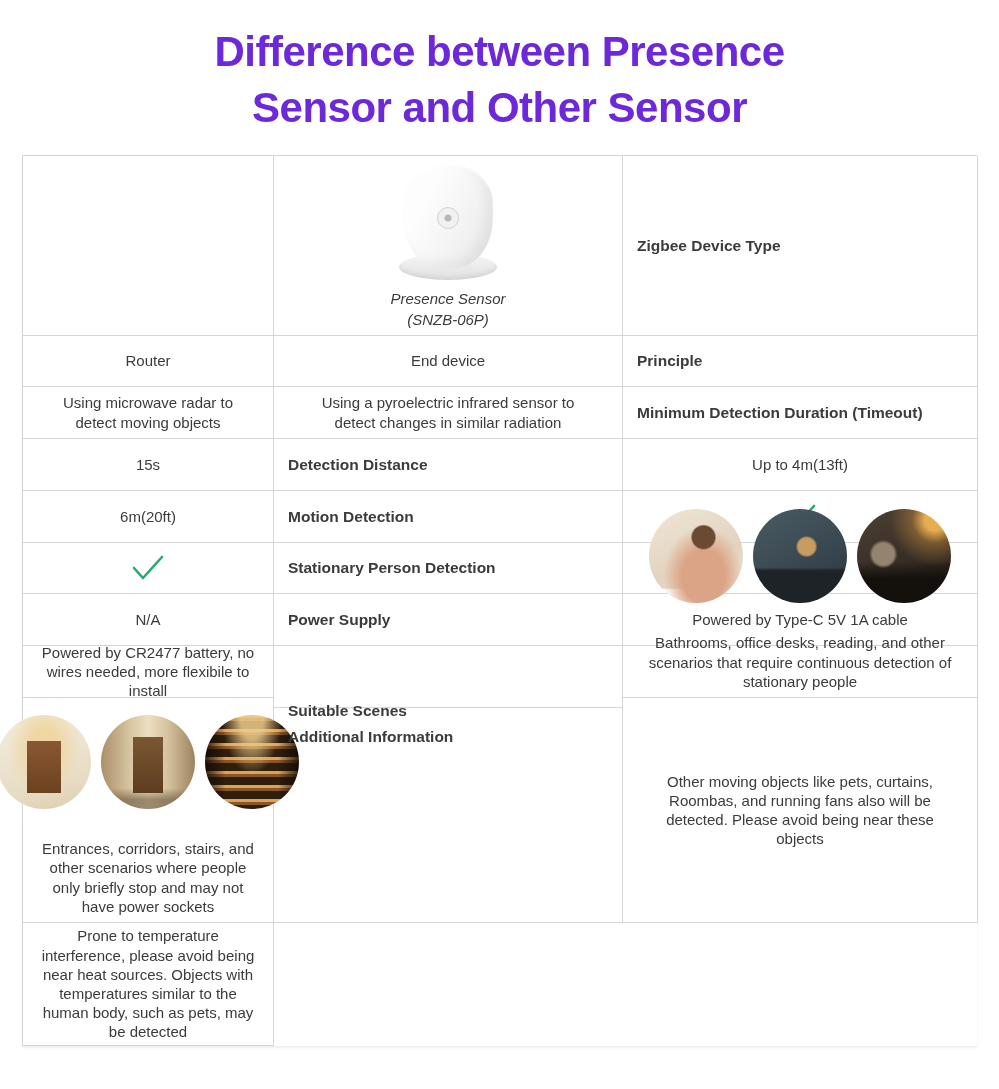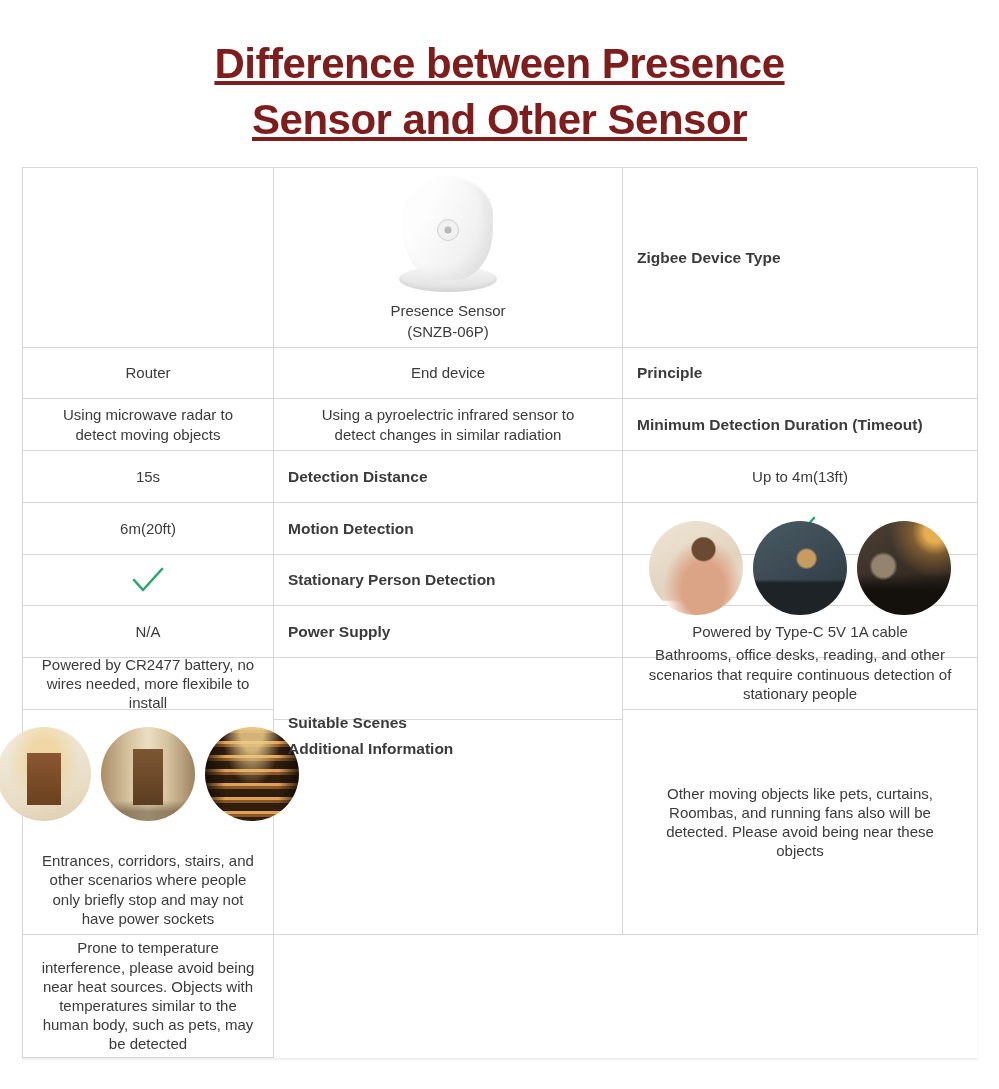--- a/index.html
+++ b/index.html
@@ -1,40 +1,40 @@
 <!DOCTYPE html>
 <html><head>
 <meta charset="utf-8">
 <style>
   * { margin:0; padding:0; box-sizing:border-box; }
   html,body { width:999px; background:#ffffff; font-family:"Liberation Sans", sans-serif; color:#3b3b3b; }
   .page { width:999px; height:1089px; background:#fff; overflow:hidden; }
 
-  .title { margin-top:36px; text-align:center; font-size:42px; line-height:56px;
-           font-weight:700; color:#7f1d1d; letter-spacing:-0.5px;text-decoration:underline; }
+  .title { margin-top:24px; text-align:center; font-size:42px; line-height:56px;
+           font-weight:700; color:#6d28d9; letter-spacing:-0.5px; }
 
   .table { margin:19px auto 0 22px; width:955px;
            display:grid;
            grid-template-columns:251px 349px 355px;
            grid-template-rows:180px 51px 52px 52px 52px 51px 52px 52px 225px 123px;
            border-top:1px solid #d6d6d6; border-left:1px solid #d6d6d6;
            box-shadow:0 2px 2px rgba(0,0,0,0.07); }
   .cell { border-right:1px solid #d6d6d6; border-bottom:1px solid #d6d6d6;
           font-size:15px; line-height:1.28; display:flex; }
   .lbl { align-items:center; padding:6px 10px 6px 14px; text-align:left; font-size:15.5px;font-weight:bold; }
   .lbl.top-scenes { align-items:flex-start; padding-top:55px; }
   .lbl.top-addl  { align-items:flex-start; padding-top:29px; }
   .val { flex-direction:column; align-items:center; justify-content:center;
          text-align:center; padding:6px 18px; }
 
   .mw260{max-width:262px} .mw280{max-width:282px} .mw285{max-width:290px}
   .mw300{max-width:302px} .mw320{max-width:322px} .mw330{max-width:332px}
 
   
-  .hdr { justify-content:flex-start; padding-top:13px; }
+  .hdr { justify-content:flex-start; padding-top:13px;font-style:italic; }
   .device { position:relative; width:130px; height:124px; }
   .device .body { position:absolute; bottom:12px; left:50%; transform:translateX(-50%);
       width:90px; height:104px; background:linear-gradient(118deg,#fdfdfd 28%,#ececec 88%);
       border-radius:45px 45px 38px 38px / 38px 38px 50px 50px;
       box-shadow:inset -8px -6px 12px rgba(0,0,0,0.05), inset 0 2px 2px rgba(255,255,255,0.9); }
   .device .base { position:absolute; bottom:0; left:50%; transform:translateX(-50%);
       width:98px; height:26px; background:linear-gradient(#f5f5f5,#e0e0e0);
       border-radius:50%; box-shadow:inset 0 -3px 4px rgba(0,0,0,0.06); }
   .device .btn { position:absolute; top:38px; left:50%; transform:translateX(-50%);
       width:22px; height:22px; border:1px solid #d2d2d2; border-radius:50%; background:#f1f1f1; }

